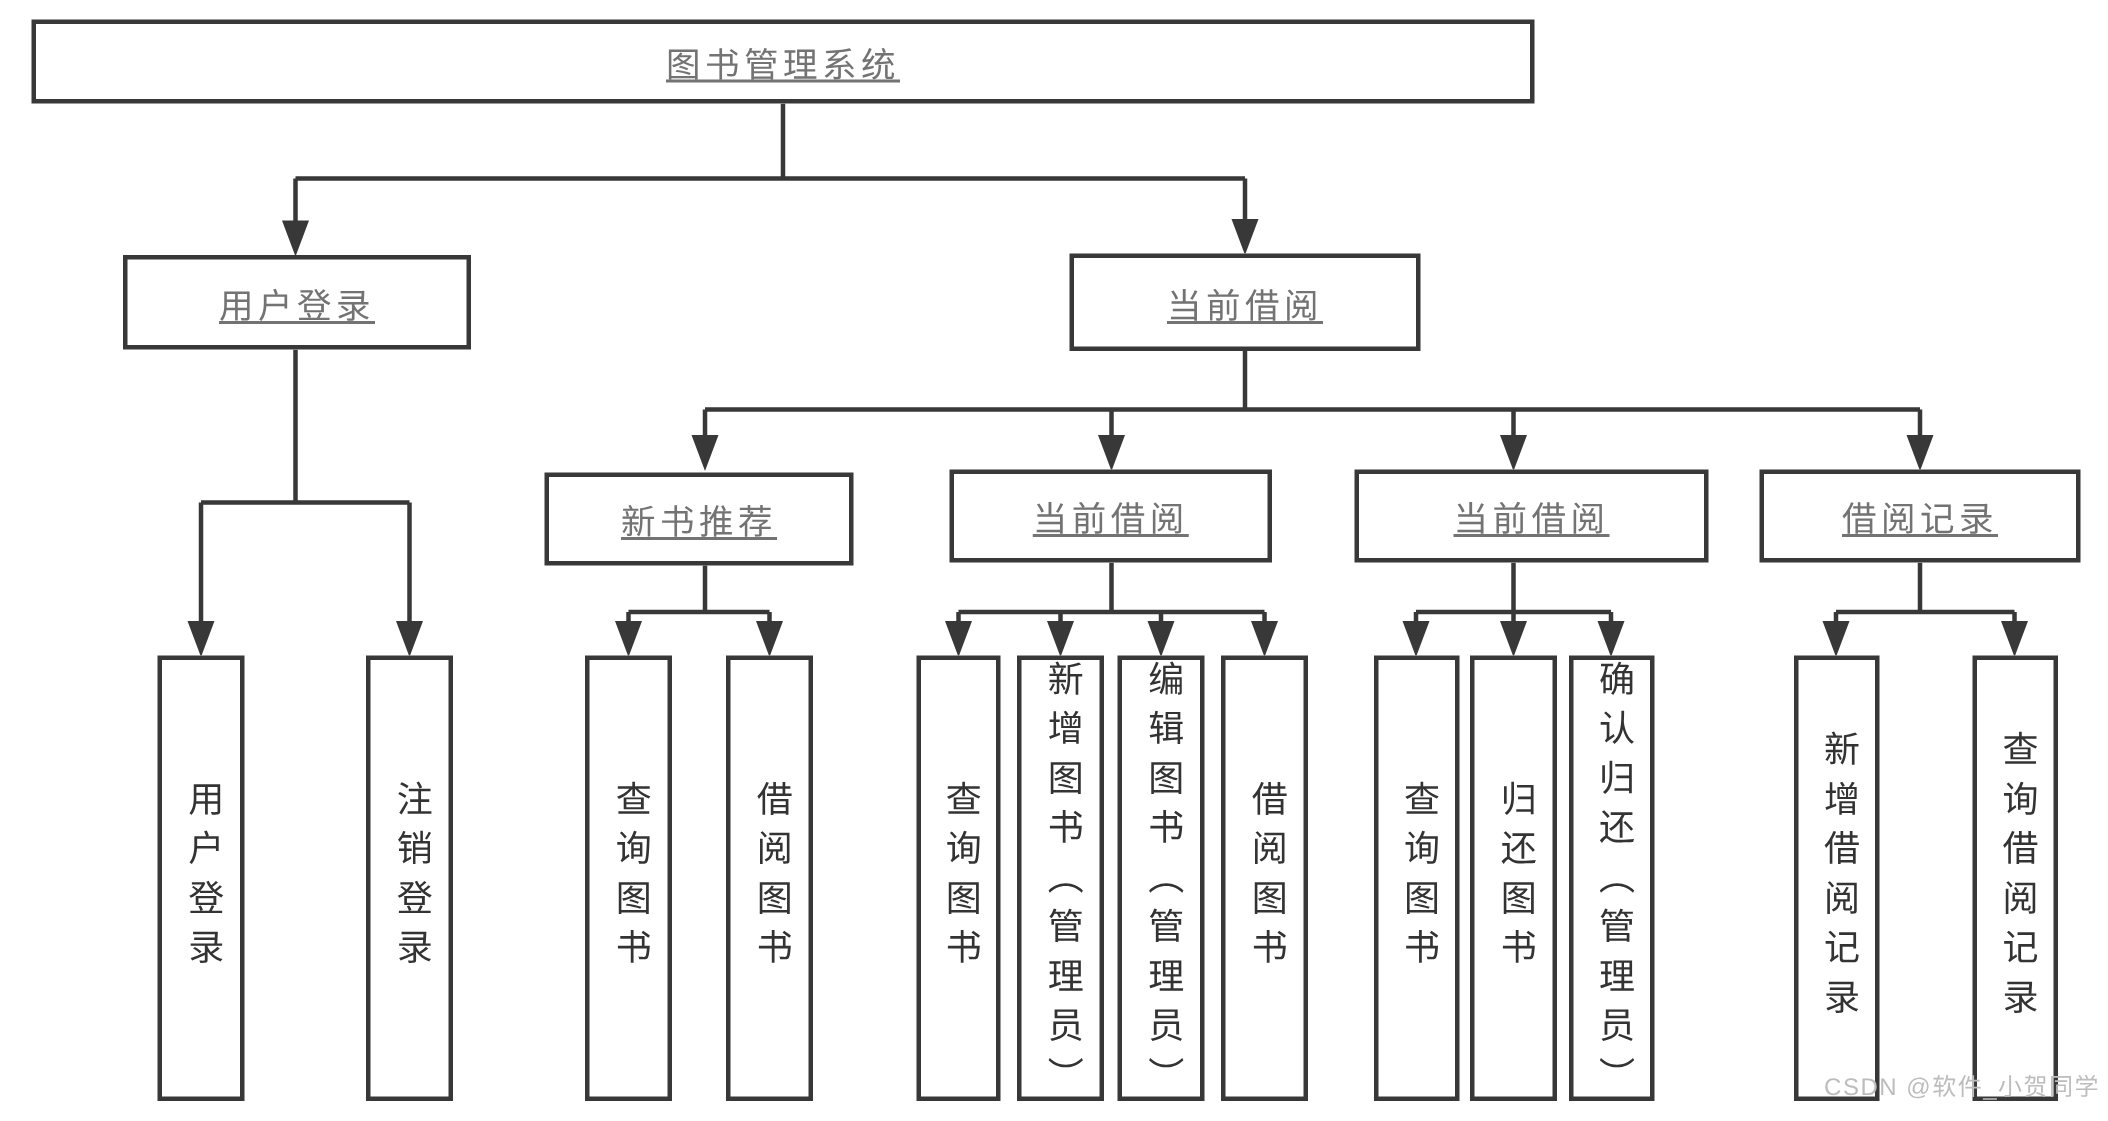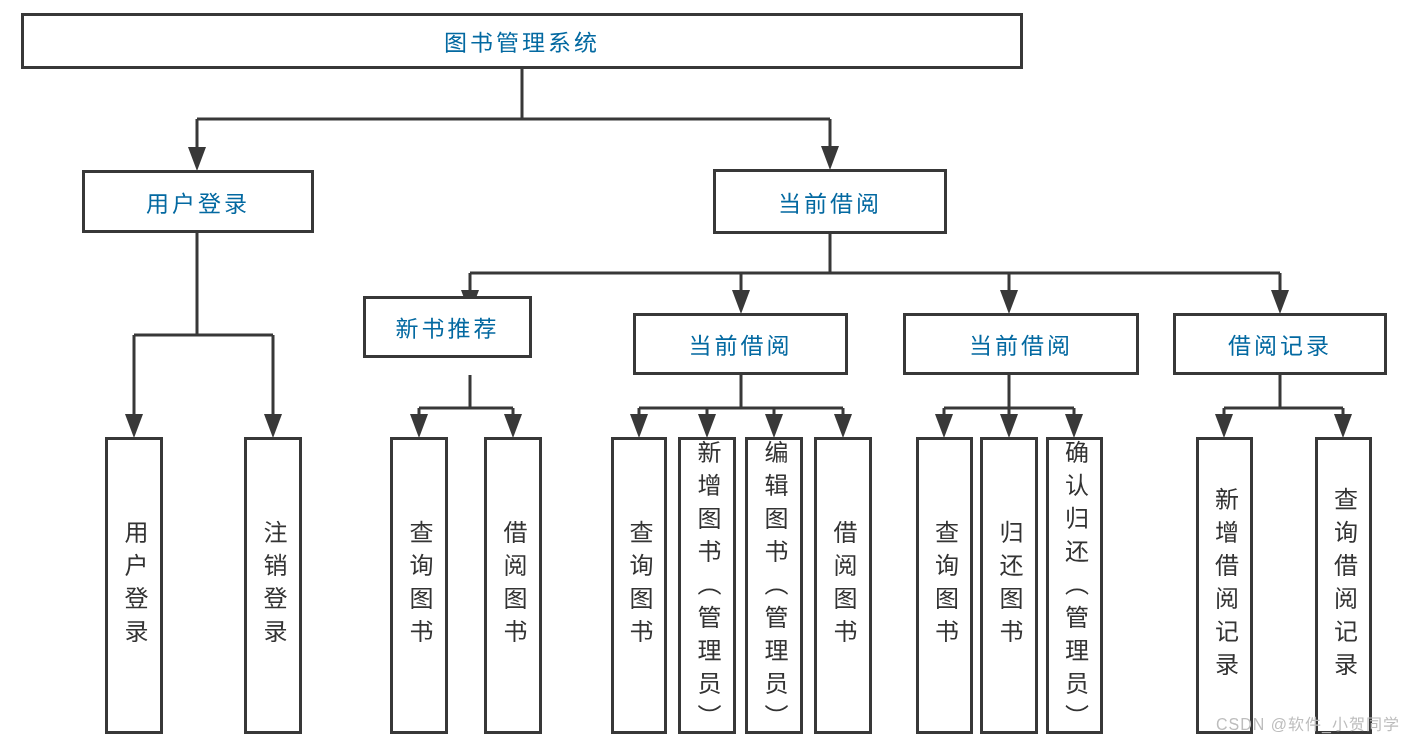--- a/index.html
+++ b/index.html
@@ -6,21 +6,21 @@
   .stage{
     position:relative;width:1405px;height:747px;background:#ffffff;overflow:hidden;
     font-family:"Liberation Sans","DejaVu Sans",sans-serif;color:#333333;
   }
   .wires{position:absolute;left:0;top:0;z-index:1;}
   .node{
     position:absolute;box-sizing:border-box;border:3px solid #383838;background:#ffffff;
     display:flex;align-items:center;justify-content:center;z-index:2;
   }
   .node.h span{
-    font-size:23px;letter-spacing:3px;white-space:nowrap;color:#0369a1;
+    font-size:23px;letter-spacing:3px;white-space:nowrap;color:#737373;text-decoration:underline;
   }
   .node.v span{
     writing-mode:vertical-rl;text-orientation:mixed;
     font-size:24px;letter-spacing:9px;line-height:1;color:#333333;
   }
   .watermark{
     position:absolute;right:5px;top:711px;z-index:5;
     font-size:16px;letter-spacing:1px;color:#bdbdbd;white-space:nowrap;
   }
 </style>
@@ -76,21 +76,21 @@
     <span>图书管理系统</span>
   </div>
 
   <div class="node h" style="left:82px;top:170px;width:232px;height:63px">
     <span>用户登录</span>
   </div>
   <div class="node h" style="left:713px;top:169px;width:234px;height:65px">
     <span>当前借阅</span>
   </div>
 
-  <div class="node h" style="left:363px;top:296px;width:169px;height:62px">
+  <div class="node h" style="left:363px;top:315px;width:206px;height:62px">
     <span>新书推荐</span>
   </div>
   <div class="node h" style="left:633px;top:313px;width:215px;height:62px">
     <span>当前借阅</span>
   </div>
   <div class="node h" style="left:903px;top:313px;width:236px;height:62px">
     <span>当前借阅</span>
   </div>
   <div class="node h" style="left:1173px;top:313px;width:214px;height:62px">
     <span>借阅记录</span>

